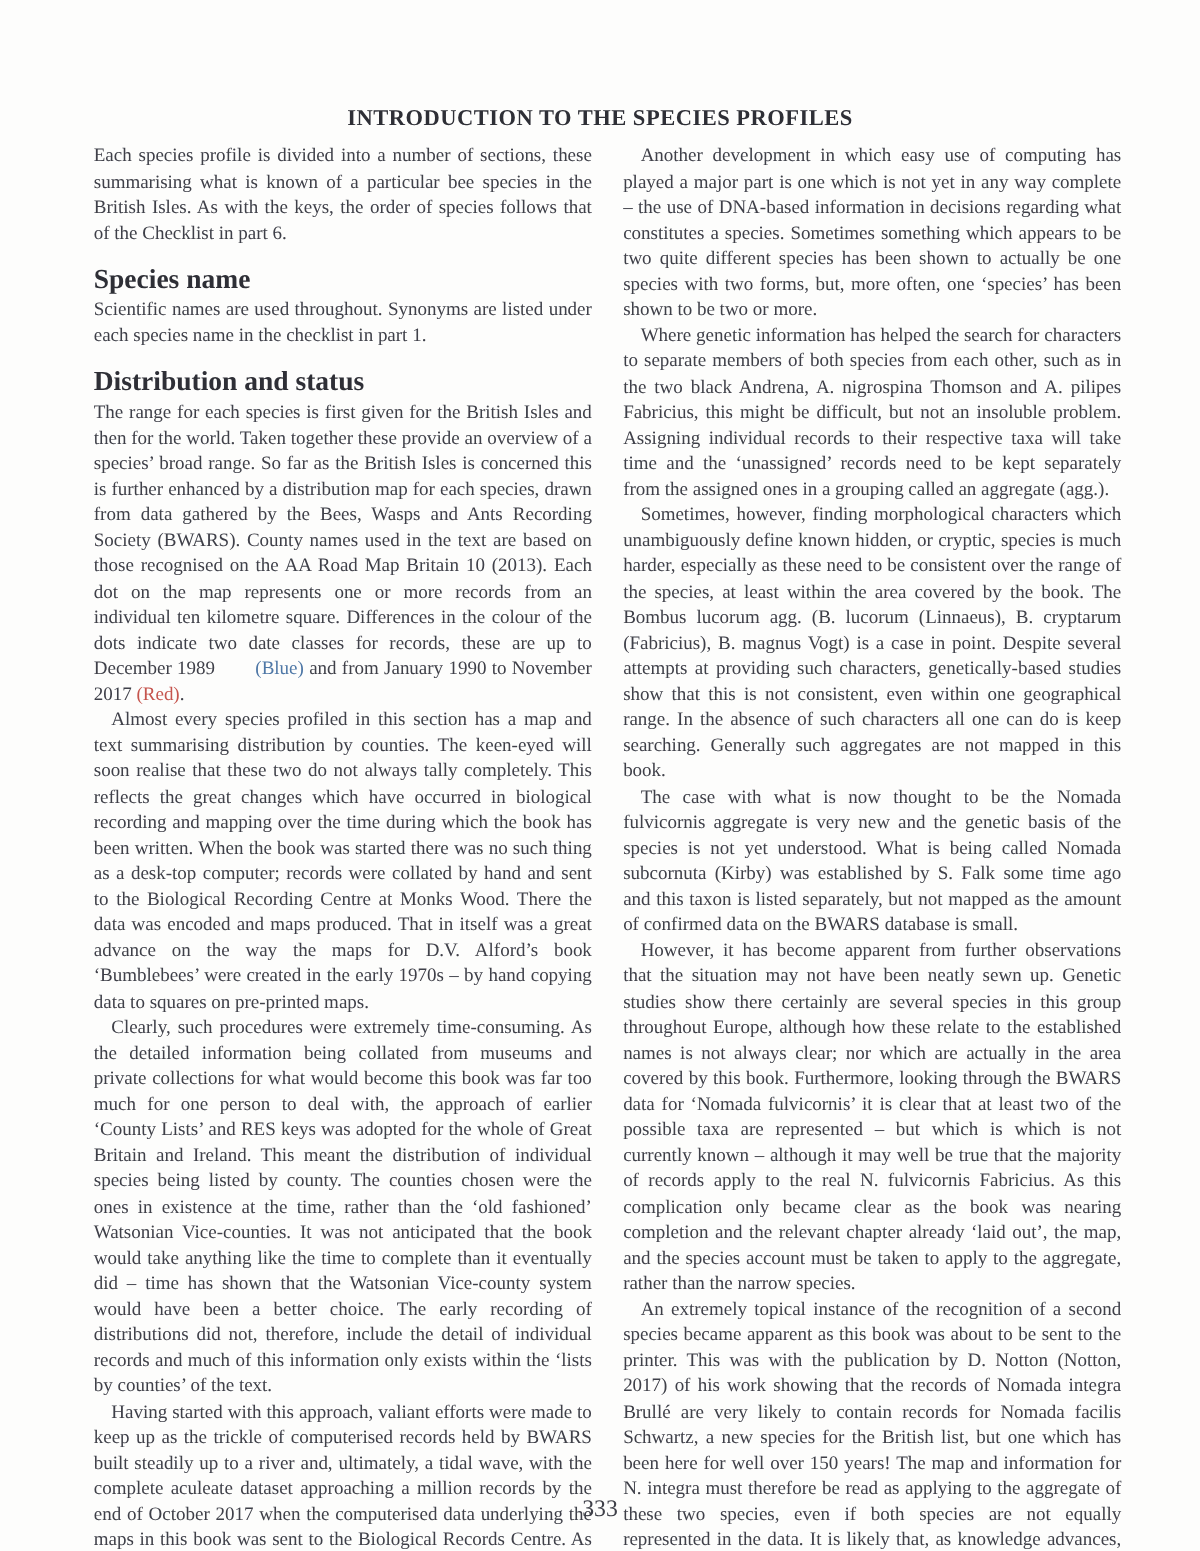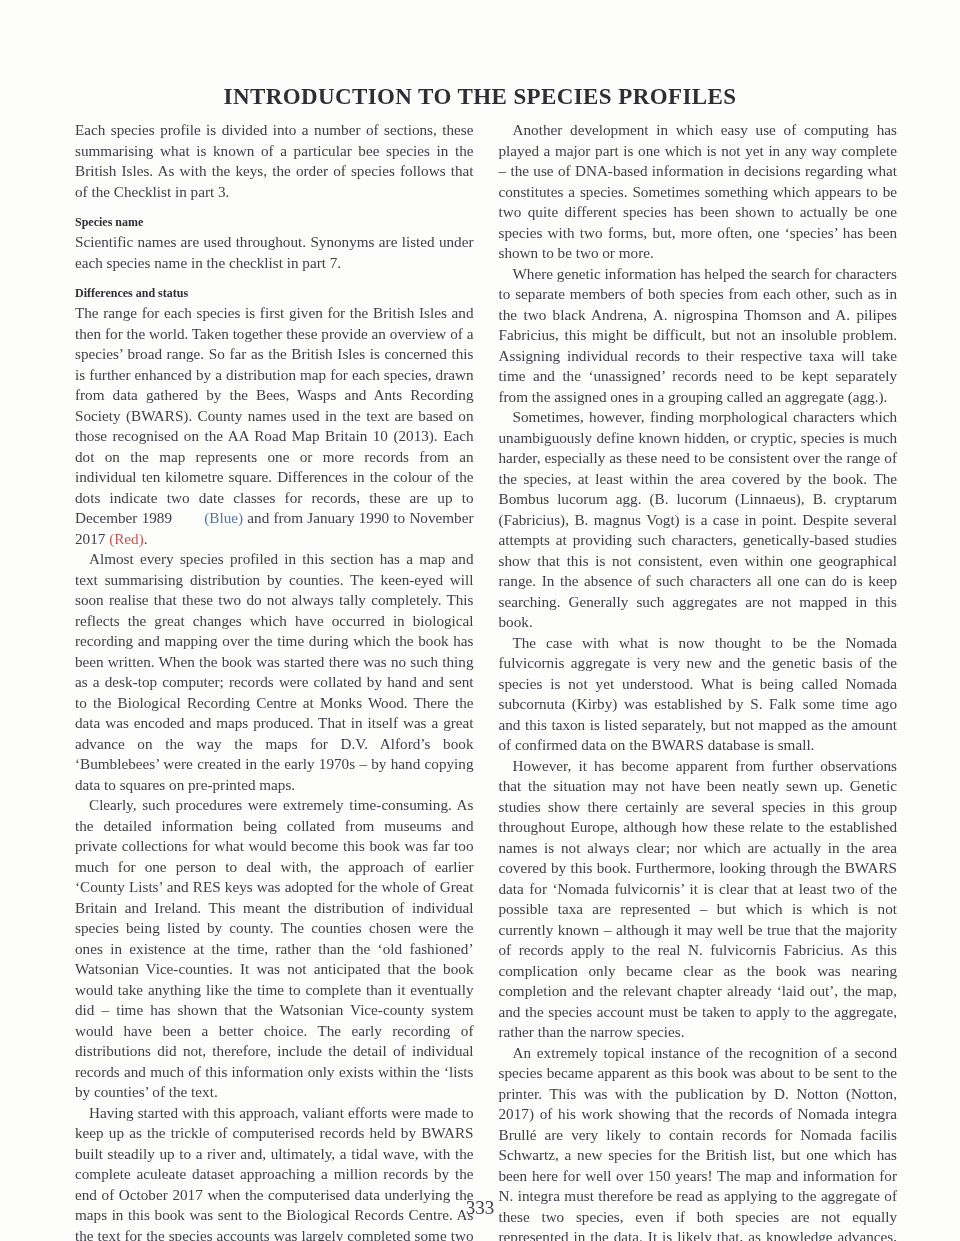--- a/index.html
+++ b/index.html
@@ -8,42 +8,42 @@
     background: #fdfdfc;
     font-family: "Liberation Serif", "DejaVu Serif", serif;
     color: var(--text-color, #3f4049);
     position: relative;
     overflow: hidden;
   }
   .page-title {
     margin: 0;
     padding-top: 84px;
     text-align: center;
-    font-size: 23px;
+    font-size: 18px;
     font-weight: bold;
     letter-spacing: 0.4px;
     color: #2e2f36;
   }
   .columns {
     display: flex;
     padding: 10px 63px 0 75px;
     gap: 25px;
   }
   .col { flex: 1 1 0; }
   .para {
     margin: 0;
     font-size: 15.2px;
     line-height: 20.5px;
     text-align: justify;
     hyphens: none;
   }
   .para.indent { text-indent: 14px; }
   .section-heading {
     margin: 13px 0 2px 0;
-    font-size: 12px;
+    font-size: 22px;
     font-weight: bold;
     color: #2e2f36;
   }
   .it { }
   .blue { color: var(--blue-color, #4e77a6); margin-left: 28px; }
   .red { color: var(--red-color, #c5554e); }
   .page-number {
     position: absolute;
     left: 0; right: 0;
     bottom: 22px;
@@ -51,24 +51,24 @@
     font-size: 19px;
   }
 </style>
 </head>
 <body style="--text-color: #3f4049; --blue-color: #4e77a6; --red-color: #c5554e;">
 
 <h1 class="page-title">INTRODUCTION TO THE SPECIES PROFILES</h1>
 
 <div class="columns">
   <div class="col" id="col-left">
-      <p class="para"><span>Each species profile is divided into a number of sections, these summarising what is known of a particular bee species in the British Isles. As with the keys, the order of species follows that of the Checklist in part 3.</span></p>
+      <p class="para"><span>Each species profile is divided into a number of sections, these summarising what is known of a particular bee species in the British Isles. As with the keys, the order of species follows that of the Checklist in part 6.</span></p>
       <h2 class="section-heading">Species name</h2>
-      <p class="para"><span>Scientific names are used throughout. Synonyms are listed under each species name in the checklist in part 7.</span></p>
-      <h2 class="section-heading">Differences and status</h2>
+      <p class="para"><span>Scientific names are used throughout. Synonyms are listed under each species name in the checklist in part 1.</span></p>
+      <h2 class="section-heading">Distribution and status</h2>
       <p class="para"><span>The range for each species is first given for the British Isles and then for the world. Taken together these provide an overview of a species’ broad range. So far as the British Isles is concerned this is further enhanced by a distribution map for each species, drawn from data gathered by the Bees, Wasps and Ants Recording Society (BWARS). County names used in the text are based on those recognised on the AA Road Map Britain 10 (2013). Each dot on the map represents one or more records from an individual ten kilometre square. Differences in the colour of the dots indicate two date classes for records, these are up to December 1989 </span><span class="blue">(Blue)</span><span> and from January 1990 to November 2017 </span><span class="red">(Red)</span><span>.</span></p>
       <p class="para indent"><span>Almost every species profiled in this section has a map and text summarising distribution by counties. The keen-eyed will soon realise that these two do not always tally completely. This reflects the great changes which have occurred in biological recording and mapping over the time during which the book has been written. When the book was started there was no such thing as a desk-top computer; records were collated by hand and sent to the Biological Recording Centre at Monks Wood. There the data was encoded and maps produced. That in itself was a great advance on the way the maps for D.V. Alford’s book ‘Bumblebees’ were created in the early 1970s – by hand copying data to squares on pre-printed maps.</span></p>
       <p class="para indent"><span>Clearly, such procedures were extremely time-consuming. As the detailed information being collated from museums and private collections for what would become this book was far too much for one person to deal with, the approach of earlier ‘County Lists’ and RES keys was adopted for the whole of Great Britain and Ireland. This meant the distribution of individual species being listed by county. The counties chosen were the ones in existence at the time, rather than the ‘old fashioned’ Watsonian Vice-counties. It was not anticipated that the book would take anything like the time to complete than it eventually did – time has shown that the Watsonian Vice-county system would have been a better choice. The early recording of distributions did not, therefore, include the detail of individual records and much of this information only exists within the ‘lists by counties’ of the text.</span></p>
       <p class="para indent"><span>Having started with this approach, valiant efforts were made to keep up as the trickle of computerised records held by BWARS built steadily up to a river and, ultimately, a tidal wave, with the complete aculeate dataset approaching a million records by the end of October 2017 when the computerised data underlying the maps in this book was sent to the Biological Records Centre. As the text for the species accounts was largely completed some two years before, the modern records, as shown on the maps, may often be seen to exceed the summary account. Going back over that would have taken longer, by which time the maps would have been even more advanced. An uneasy truce between the two approaches had to be called.</span></p>
     </div>
   <div class="col" id="col-right">
       <p class="para indent"><span>Another development in which easy use of computing has played a major part is one which is not yet in any way complete – the use of DNA-based information in decisions regarding what constitutes a species. Sometimes something which appears to be two quite different species has been shown to actually be one species with two forms, but, more often, one ‘species’ has been shown to be two or more.</span></p>
       <p class="para indent"><span>Where genetic information has helped the search for characters to separate members of both species from each other, such as in the two black </span><span class="it">Andrena</span><span>, </span><span class="it">A. nigrospina</span><span> Thomson and </span><span class="it">A. pilipes</span><span> Fabricius, this might be difficult, but not an insoluble problem. Assigning individual records to their respective taxa will take time and the ‘unassigned’ records need to be kept separately from the assigned ones in a grouping called an aggregate (agg.).</span></p>
       <p class="para indent"><span>Sometimes, however, finding morphological characters which unambiguously define known hidden, or cryptic, species is much harder, especially as these need to be consistent over the range of the species, at least within the area covered by the book. The </span><span class="it">Bombus lucorum</span><span> agg. (</span><span class="it">B. lucorum</span><span> (Linnaeus), </span><span class="it">B. cryptarum</span><span> (Fabricius), </span><span class="it">B. magnus</span><span> Vogt) is a case in point. Despite several attempts at providing such characters, genetically-based studies show that this is not consistent, even within one geographical range. In the absence of such characters all one can do is keep searching. Generally such aggregates are not mapped in this book.</span></p>
       <p class="para indent"><span>The case with what is now thought to be the </span><span class="it">Nomada fulvicornis</span><span> aggregate is very new and the genetic basis of the species is not yet understood. What is being called </span><span class="it">Nomada subcornuta</span><span> (Kirby) was established by S. Falk some time ago and this taxon is listed separately, but not mapped as the amount of confirmed data on the BWARS database is small.</span></p>

